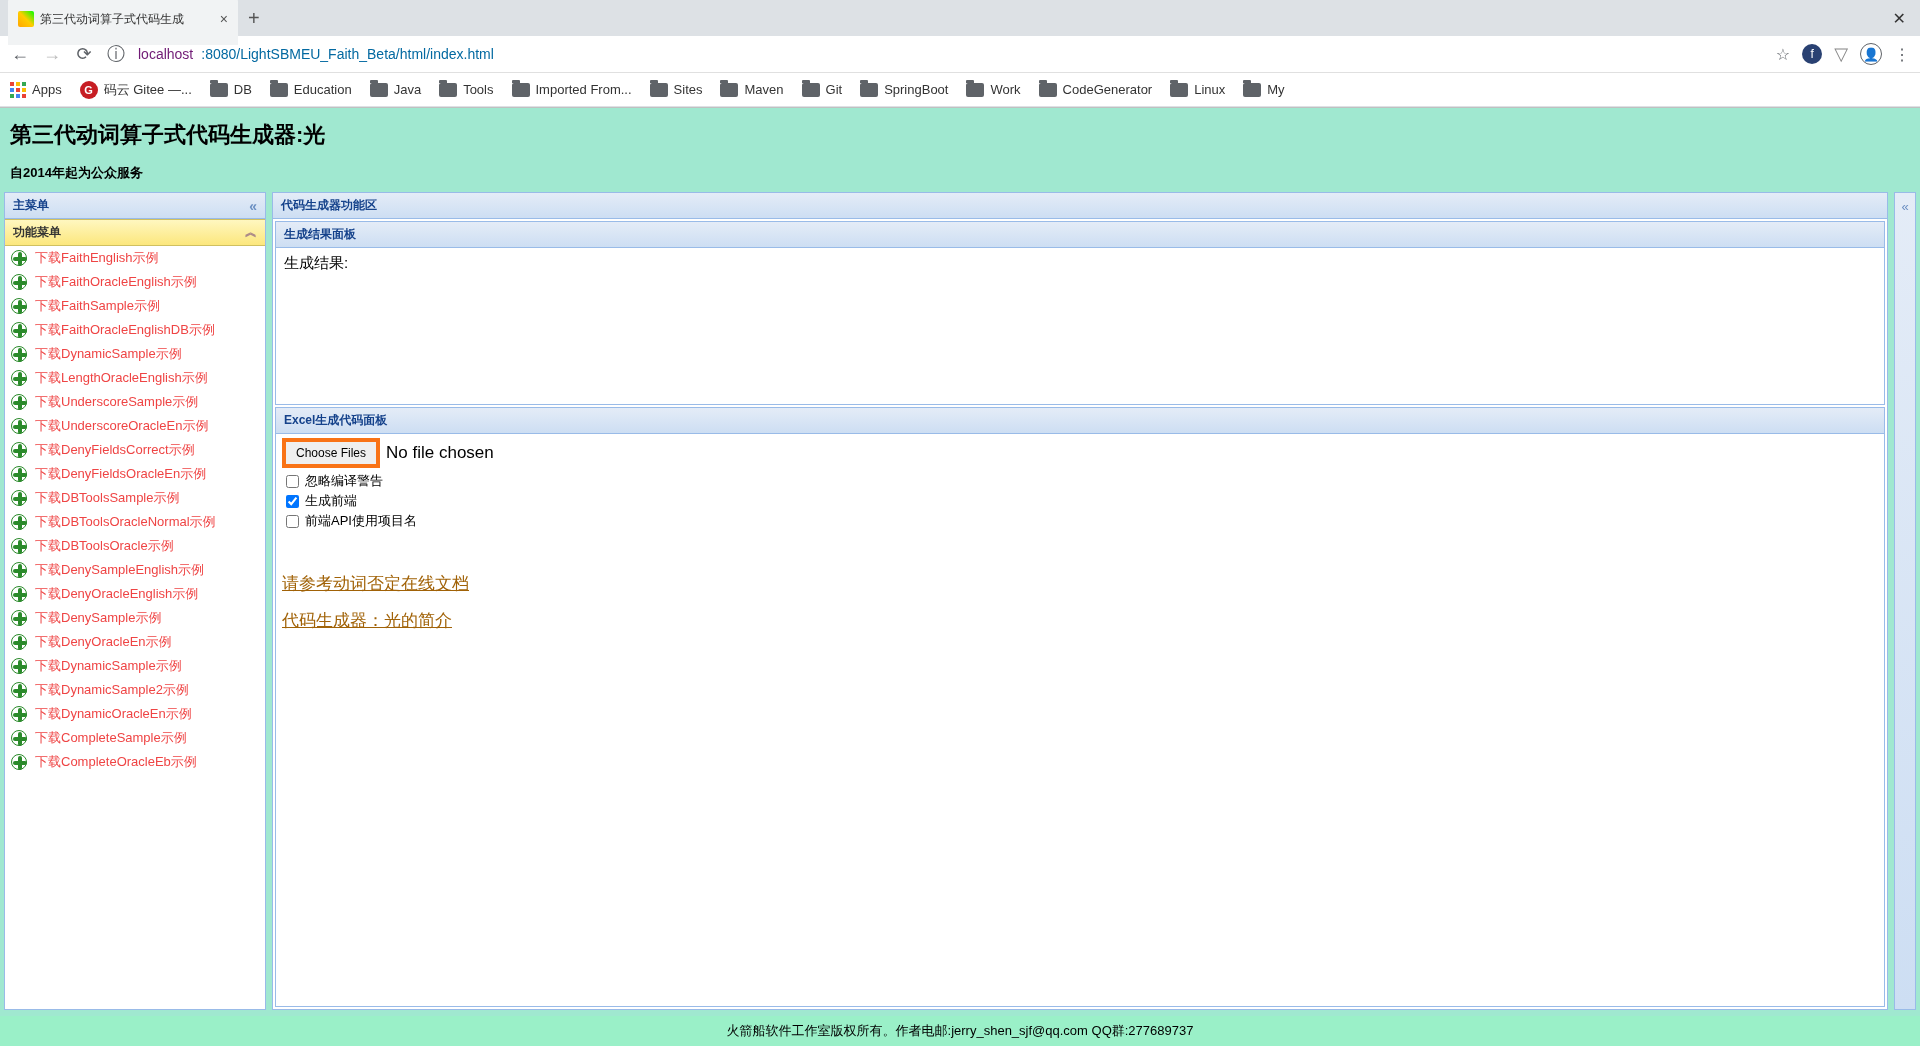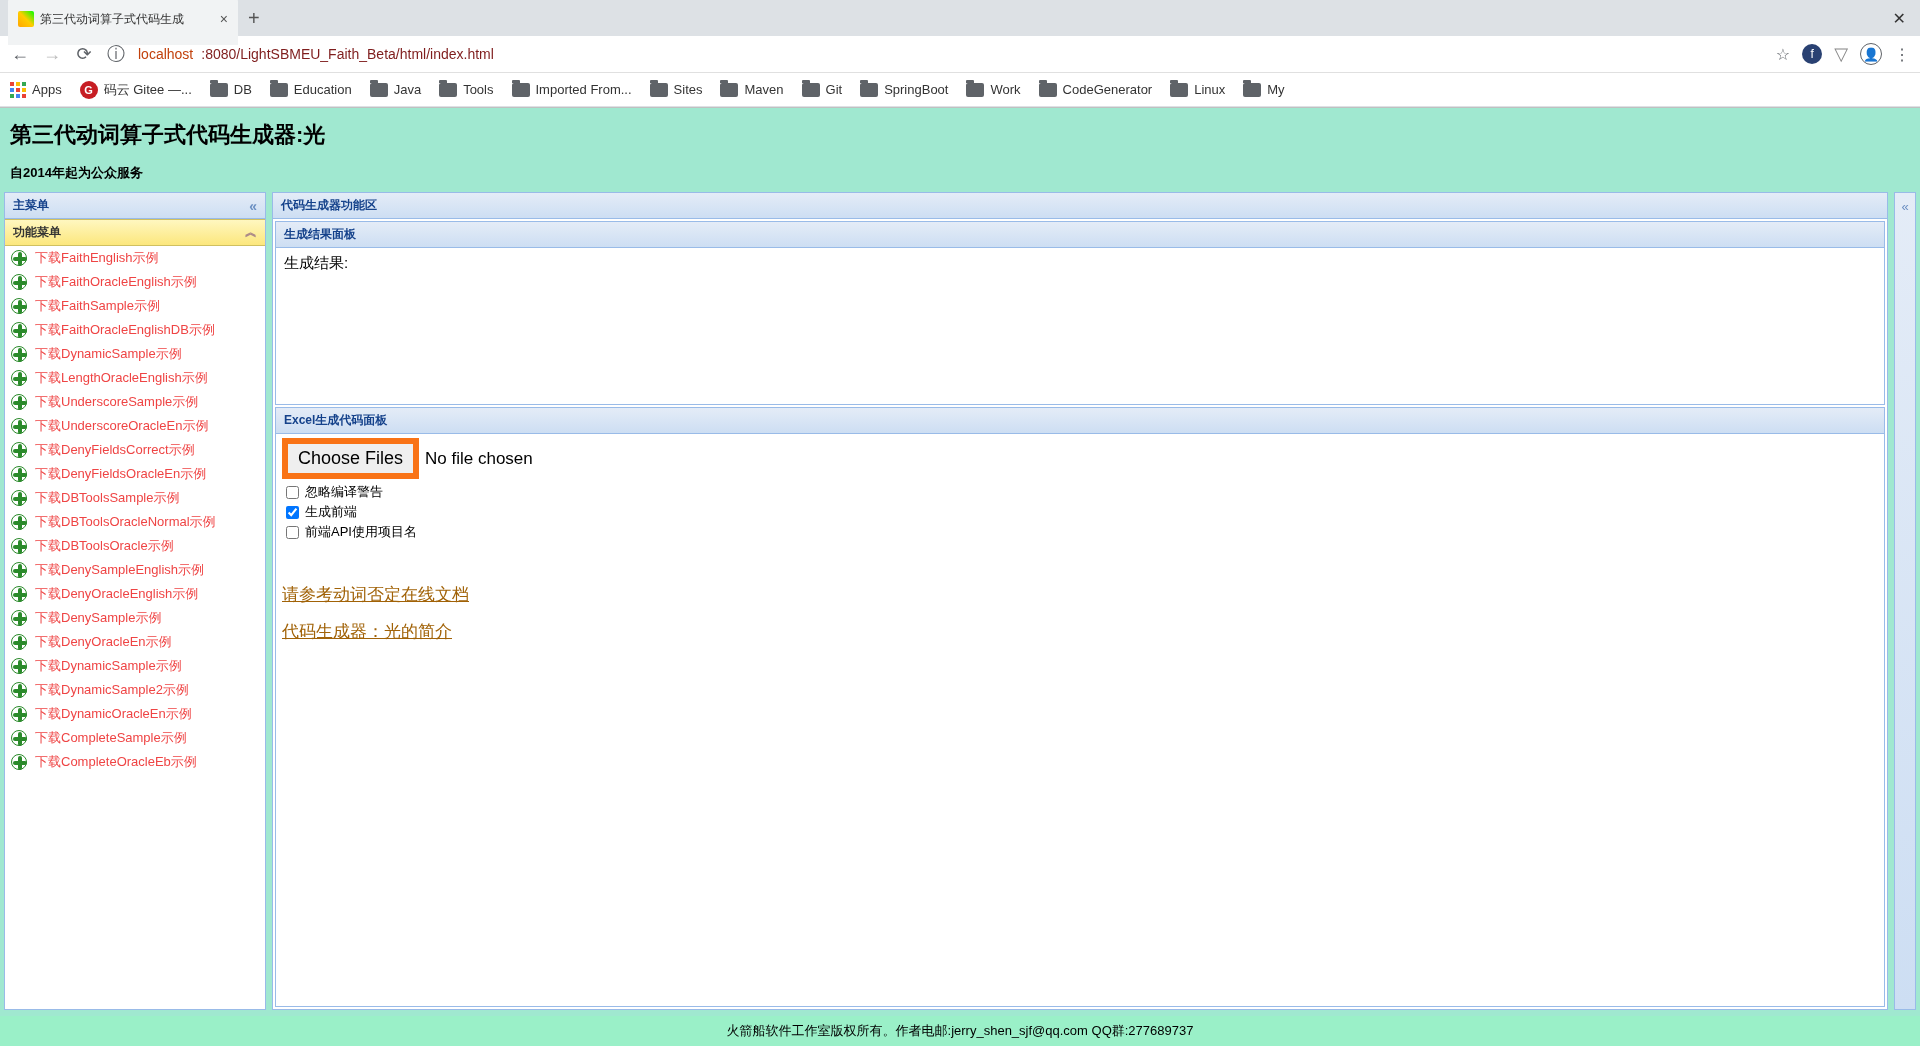--- a/index.html
+++ b/index.html
@@ -12,22 +12,22 @@
 .tab-favicon { width: 16px; height: 16px; background: linear-gradient(45deg,#ffa500,#ffcc00,#00ff00); border-radius: 2px; }
 .tab-title { flex: 1; white-space: nowrap; overflow: hidden; text-overflow: ellipsis; font-size: 12px; color: #333; }
 .tab-close { font-size: 14px; color: #555; cursor: pointer; }
 .new-tab { margin-left: 10px; font-size: 20px; color: #555; cursor: pointer; }
 .window-close { margin-left: auto; margin-right: 14px; font-size: 16px; color: #333; cursor: pointer; }
 
 .addr-bar { display: flex; align-items: center; background: #fff; height: 36px; padding: 0 10px; gap: 12px; }
 .nav-btn { color: #5f6368; font-size: 18px; cursor: pointer; width: 20px; text-align: center; }
 .nav-btn.disabled { color: #bbb; }
 .url-box { flex: 1; display: flex; align-items: center; gap: 8px; color: #5f6368; font-size: 14px; }
-.url-host { color: #c2410c; }
-.url-path { color: #7f1d1d; }
+.url-host { color: #701a75; }
+.url-path { color: #0369a1; }
 .addr-icon { font-size: 16px; color: #5f6368; cursor: pointer; }
 .ext-icon { width: 20px; height: 20px; border-radius: 50%; display: inline-flex; align-items: center; justify-content: center; font-size: 12px; }
 .fedora { background: #294172; color: #fff; }
 .vchev { color: #888; font-size: 18px; }
 .avatar { border: 1px solid #5f6368; border-radius: 50%; width: 22px; height: 22px; display: flex; align-items: center; justify-content: center; }
 
 .bookmarks-bar { display: flex; align-items: center; background: #fff; height: 34px; padding: 0 10px; gap: 18px; border-top: 1px solid #e0e0e0; }
 .bm-item { display: flex; align-items: center; gap: 6px; font-size: 13px; color: #333; cursor: pointer; white-space: nowrap; }
 .bm-folder { width: 18px; height: 14px; background: #5f6368; border-radius: 2px; position: relative; }
 .bm-folder::before { content: ''; position: absolute; top: -3px; left: 0; width: 8px; height: 3px; background: #5f6368; border-radius: 1px 1px 0 0; }
@@ -67,21 +67,21 @@
 
 
 .main { flex: 1; display: flex; flex-direction: column; min-width: 0; }
 .main-body { flex: 1; display: flex; flex-direction: column; gap: 2px; padding: 2px; min-height: 0; overflow: hidden; }
 .sub-panel { border: 1px solid #99bbe8; display: flex; flex-direction: column; }
 .result-panel { height: 184px; }
 .result-body { flex: 1; padding: 6px 8px; font-size: 15px; overflow-y: scroll; }
 .excel-panel { flex: 1; overflow: hidden; position: relative; }
 .excel-body { padding: 4px 6px; font-size: 13px; overflow-x: scroll; overflow-y: hidden; height: calc(100% - 24px); white-space: nowrap; min-width: 0; }
 .file-row { display: flex; align-items: center; gap: 6px; margin-bottom: 4px; }
-.file-btn { border: 6px solid #f97316; background: #efefef; padding: 4px 10px; font-size: 18px; cursor: pointer; }
+.file-btn { border: 4px solid #f97316; background: #efefef; padding: 4px 10px; font-size: 12px; cursor: pointer; }
 .file-status { font-size: 17px; }
 .chk-row { display: flex; align-items: center; gap: 6px; font-size: 13px; margin: 2px 0 2px 4px; }
 .link-block { margin-top: 42px; }
 .link-block a { display: block; color: #a16207; text-decoration: underline; font-size: 17px; margin-bottom: 14px; }
 
 
 .right-strip { width: 22px; background: linear-gradient(#e4ecf7,#cddef3); border: 1px solid #99bbe8; display: flex; justify-content: center; padding-top: 6px; color: #6b8fc2; cursor: pointer; }
 
 .footer { background: #9af0c8; text-align: center; padding: 6px; font-size: 13px; }
 

